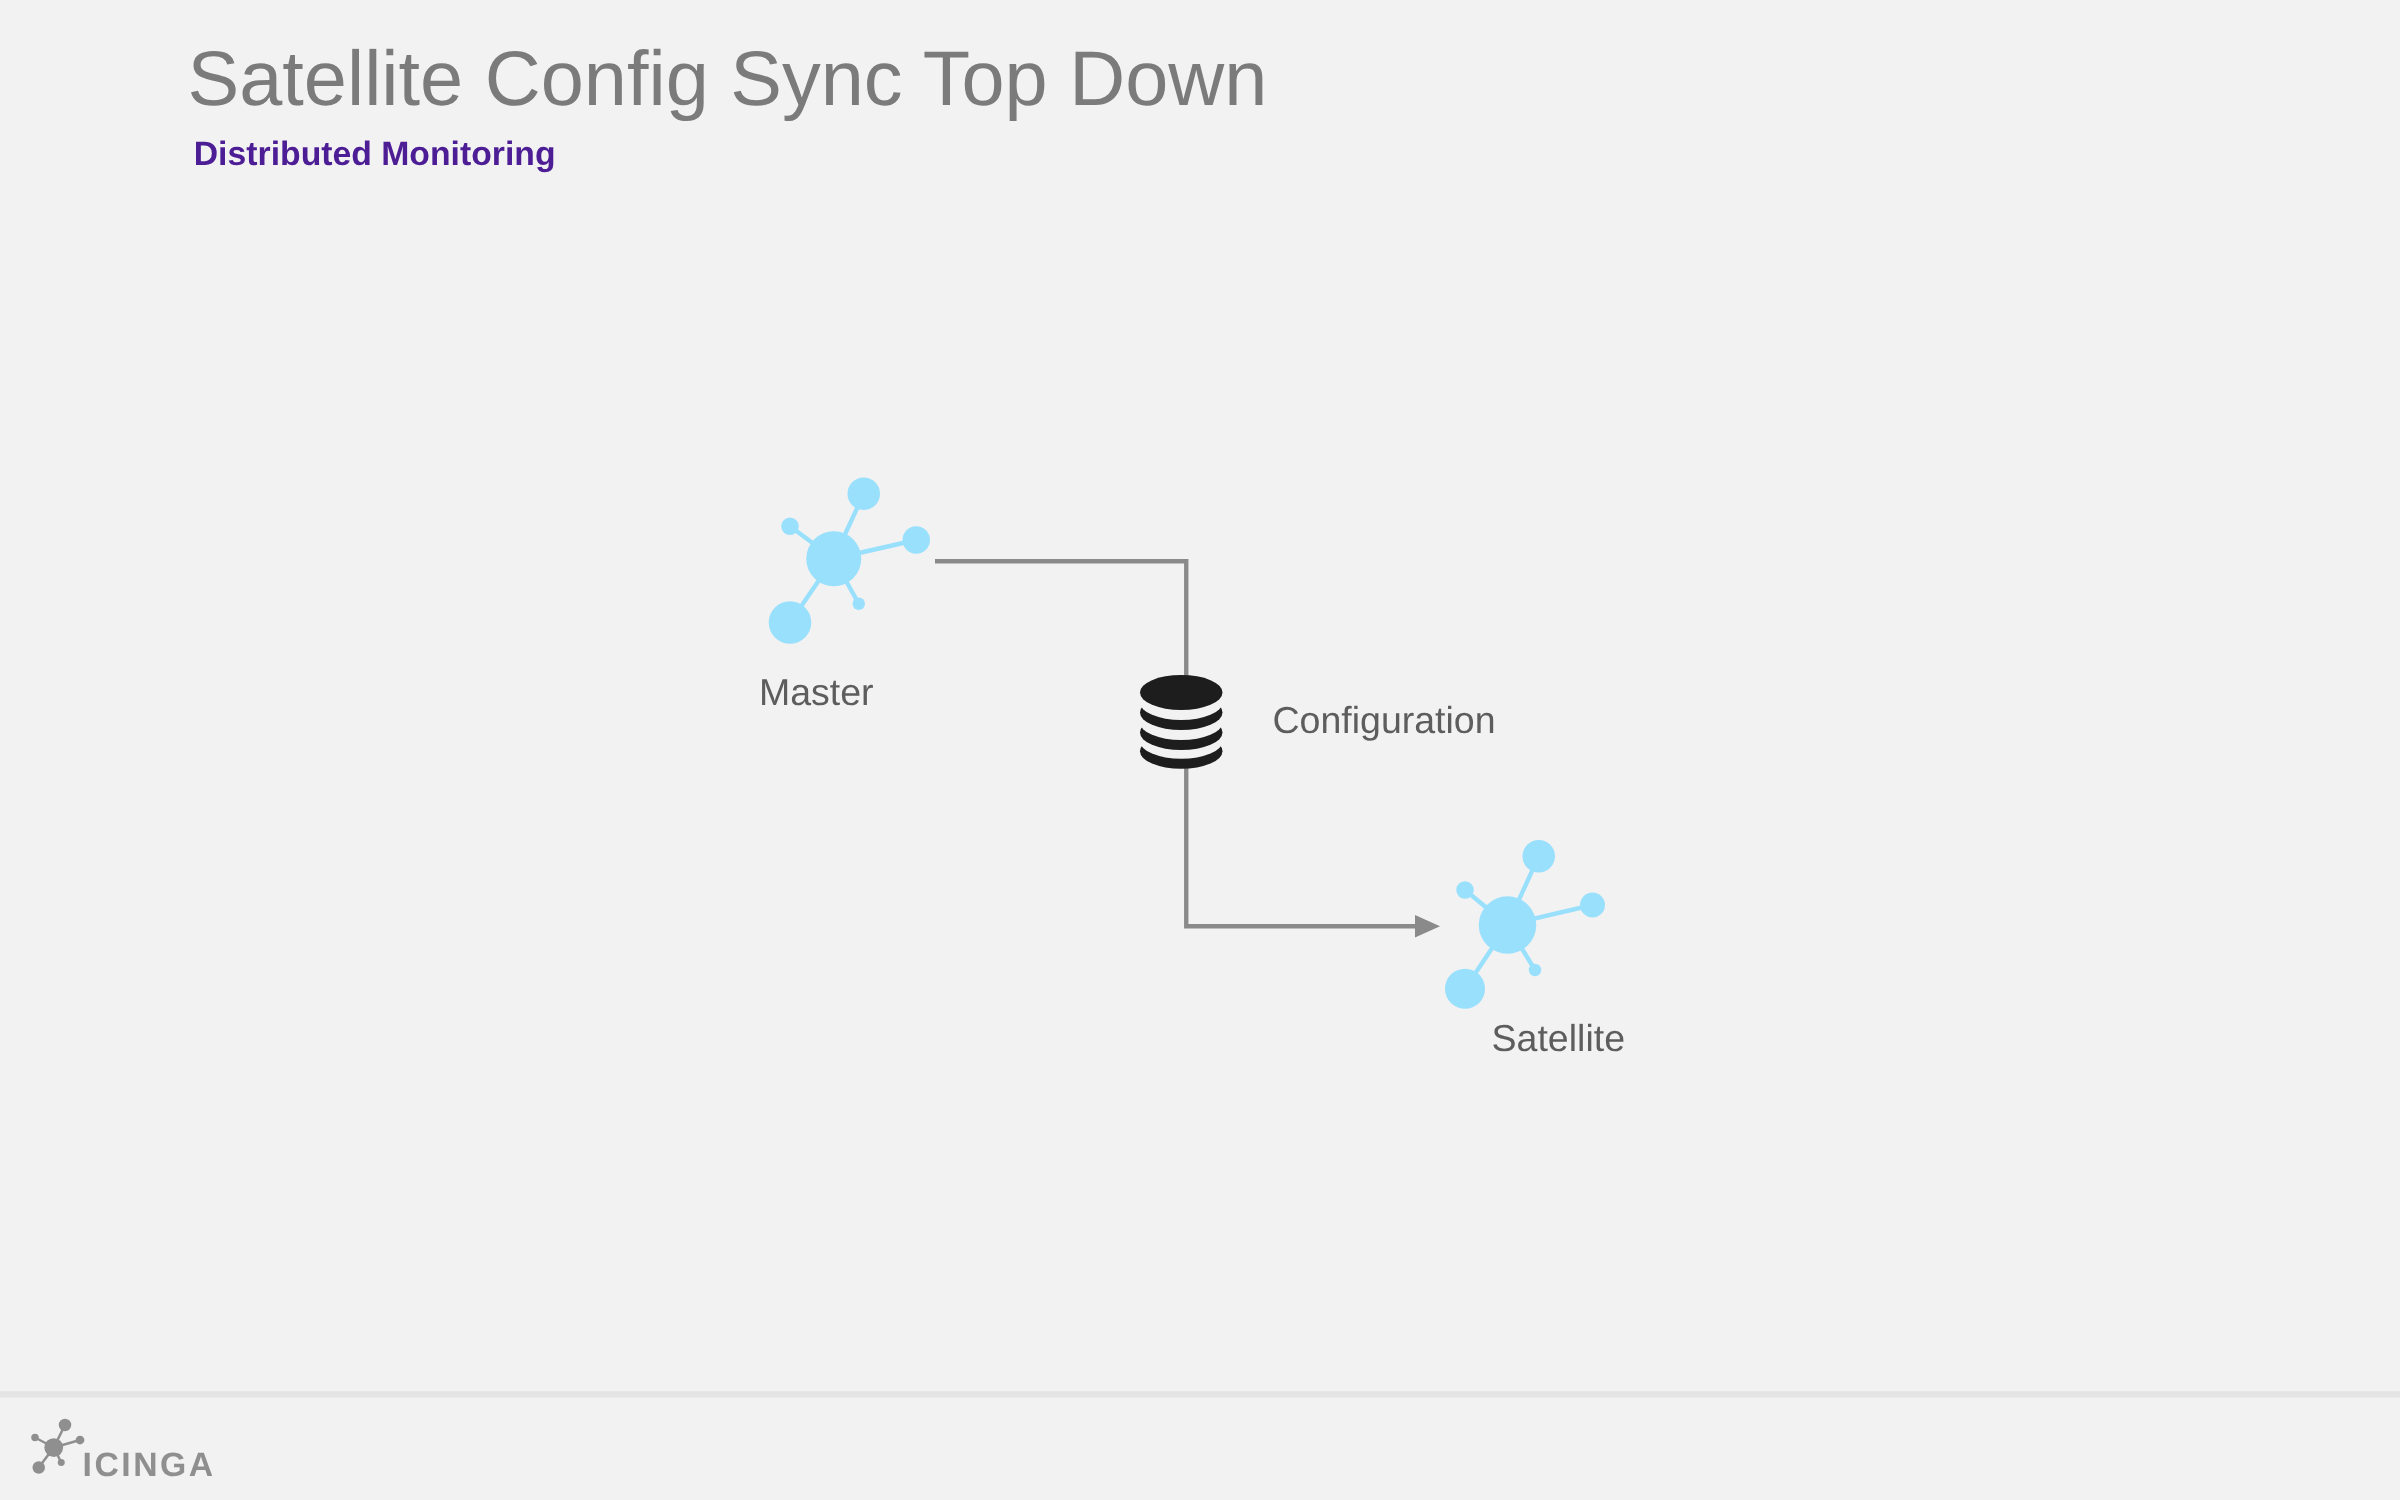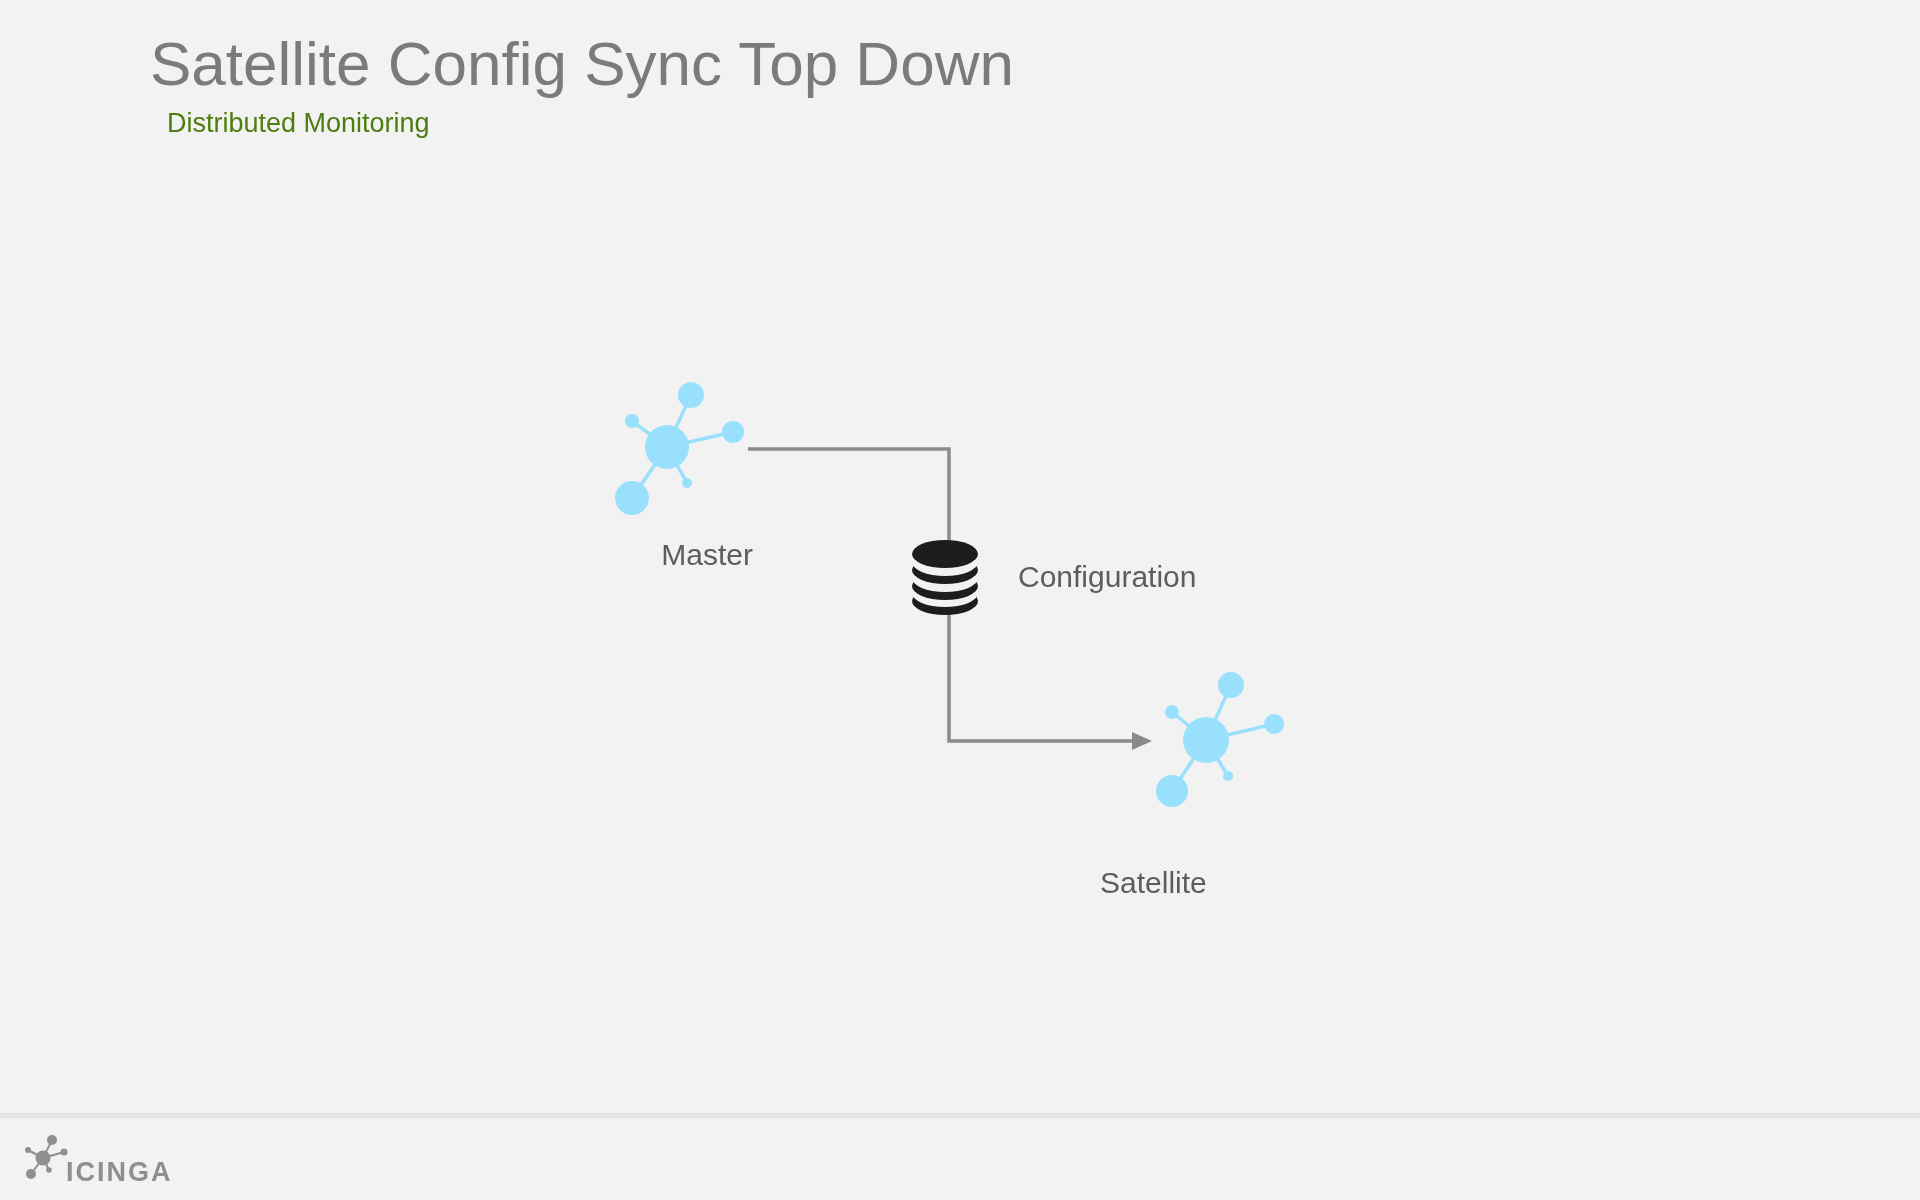--- a/index.html
+++ b/index.html
@@ -11,33 +11,33 @@
     position: relative;
   }
   .slide { position: absolute; inset: 0; width: 1920px; height: 1200px; }
 
   .title {
     position: absolute; left: 150px; top: 28px;
     font-size: 62px; font-weight: 300; color: #7b7b7b;
     letter-spacing: 0px; white-space: nowrap;
   }
   .subtitle {
-    position: absolute; left: 167px; top: 108px;
-    font-size: 27px; font-weight: 400; color: #4d7c0f;
+    position: absolute; left: 155px; top: 108px;
+    font-size: 27px; font-weight: 700; color: #4c1d95;
     white-space: nowrap;
   }
 
   svg.diagram { position: absolute; left: 0; top: 0; width: 1920px; height: 1200px; }
 
   .node-label {
     position: absolute; font-size: 30px; color: #5d5d5d; white-space: nowrap;
   }
-  .label-master    { left: 553px; top: 538px; width: 200px; text-align: right; }
+  .label-master    { left: 553px; top: 538px; width: 200px; text-align: center; }
   .label-config    { left: 1002px; top: 560px; margin-left: 16px; }
-  .label-satellite { left: 1100px; top: 866px; width: 200px; text-align: left; }
+  .label-satellite { left: 1100px; top: 815px; width: 200px; text-align: right; }
 
   .footer-divider {
     position: absolute; left: 0; top: 1113px;
     width: 1920px; height: 5px; background: #e4e4e4;
   }
   .logo-text {
     position: absolute; left: 66px; top: 1157px;
     font-size: 27px; font-weight: 600; color: #8f8f8f;
     letter-spacing: 2px; white-space: nowrap;
   }

